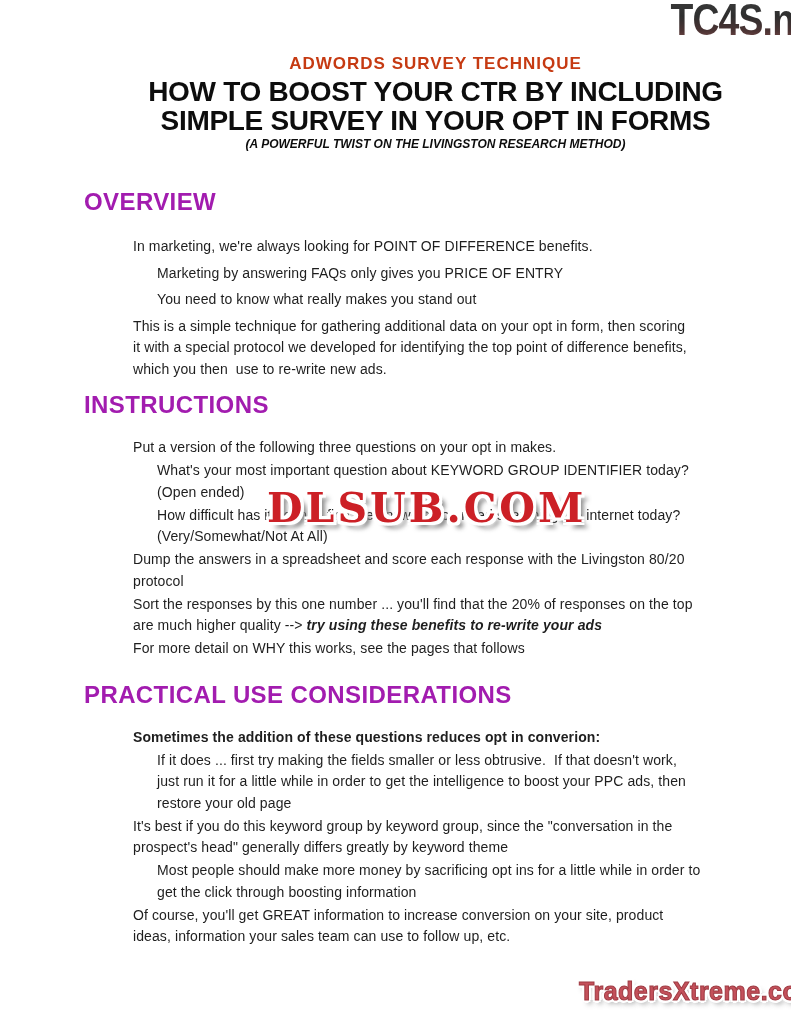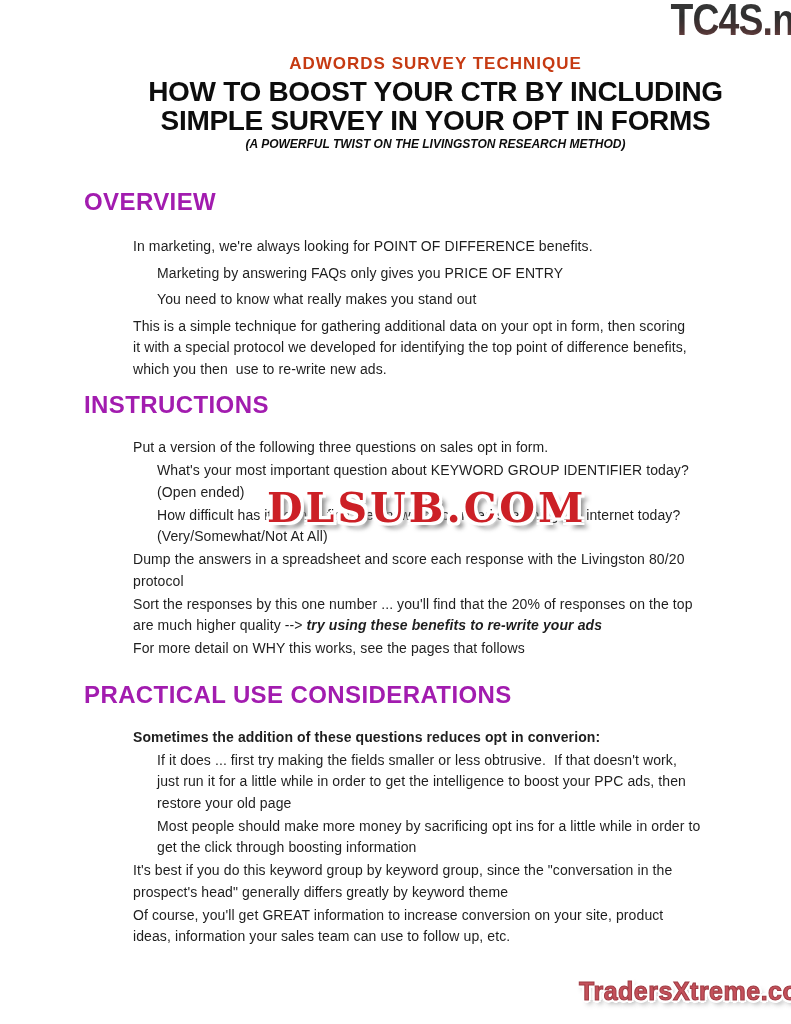--- a/index.html
+++ b/index.html
@@ -83,41 +83,41 @@
         <h2 class="sec-heading">OVERVIEW</h2>
         <p class="para ind1">In marketing, we're always looking for POINT OF DIFFERENCE benefits.</p>
         <p class="para ind2">Marketing by answering FAQs only gives you PRICE OF ENTRY</p>
         <p class="para ind2">You need to know what really makes you stand out</p>
         <p class="para ind1">This is a simple technique for gathering additional data on your opt in form, then scoring
 it with a special protocol we developed for identifying the top point of difference benefits,
 which you then  use to re-write new ads.</p>
       </section>
       <section class="doc-section sec-instructions">
         <h2 class="sec-heading">INSTRUCTIONS</h2>
-        <p class="para ind1">Put a version of the following three questions on sales opt in form.</p>
+        <p class="para ind1">Put a version of the following three questions on your opt in makes.</p>
         <p class="para ind2">What's your most important question about KEYWORD GROUP IDENTIFIER today?
 (Open ended)</p>
         <p class="para ind2">How difficult has it been to find the answers you need searching the internet today?
 (Very/Somewhat/Not At All)</p>
         <p class="para ind1">Dump the answers in a spreadsheet and score each response with the Livingston 80/20
 protocol</p>
         <p class="para ind1">Sort the responses by this one number ... you'll find that the 20% of responses on the top
 are much higher quality --&gt; <span class="em">try using these benefits to re-write your ads</span></p>
         <p class="para ind1">For more detail on WHY this works, see the pages that follows</p>
       </section>
       <section class="doc-section sec-practical">
         <h2 class="sec-heading">PRACTICAL USE CONSIDERATIONS</h2>
         <p class="para ind1 bold">Sometimes the addition of these questions reduces opt in converion:</p>
         <p class="para ind2">If it does ... first try making the fields smaller or less obtrusive.  If that doesn't work,
 just run it for a little while in order to get the intelligence to boost your PPC ads, then
 restore your old page</p>
+        <p class="para ind1">It's best if you do this keyword group by keyword group, since the "conversation in the
+prospect's head" generally differs greatly by keyword theme</p>
         <p class="para ind2">Most people should make more money by sacrificing opt ins for a little while in order to
 get the click through boosting information</p>
-        <p class="para ind1">It's best if you do this keyword group by keyword group, since the "conversation in the
-prospect's head" generally differs greatly by keyword theme</p>
         <p class="para ind1">Of course, you'll get GREAT information to increase conversion on your site, product
 ideas, information your sales team can use to follow up, etc.</p>
       </section>
     </main>
 
   <div class="wm-center">DLSUB.COM</div>
 
   <div class="wm-footer">TradersXtreme.com</div>
 
 </div>

